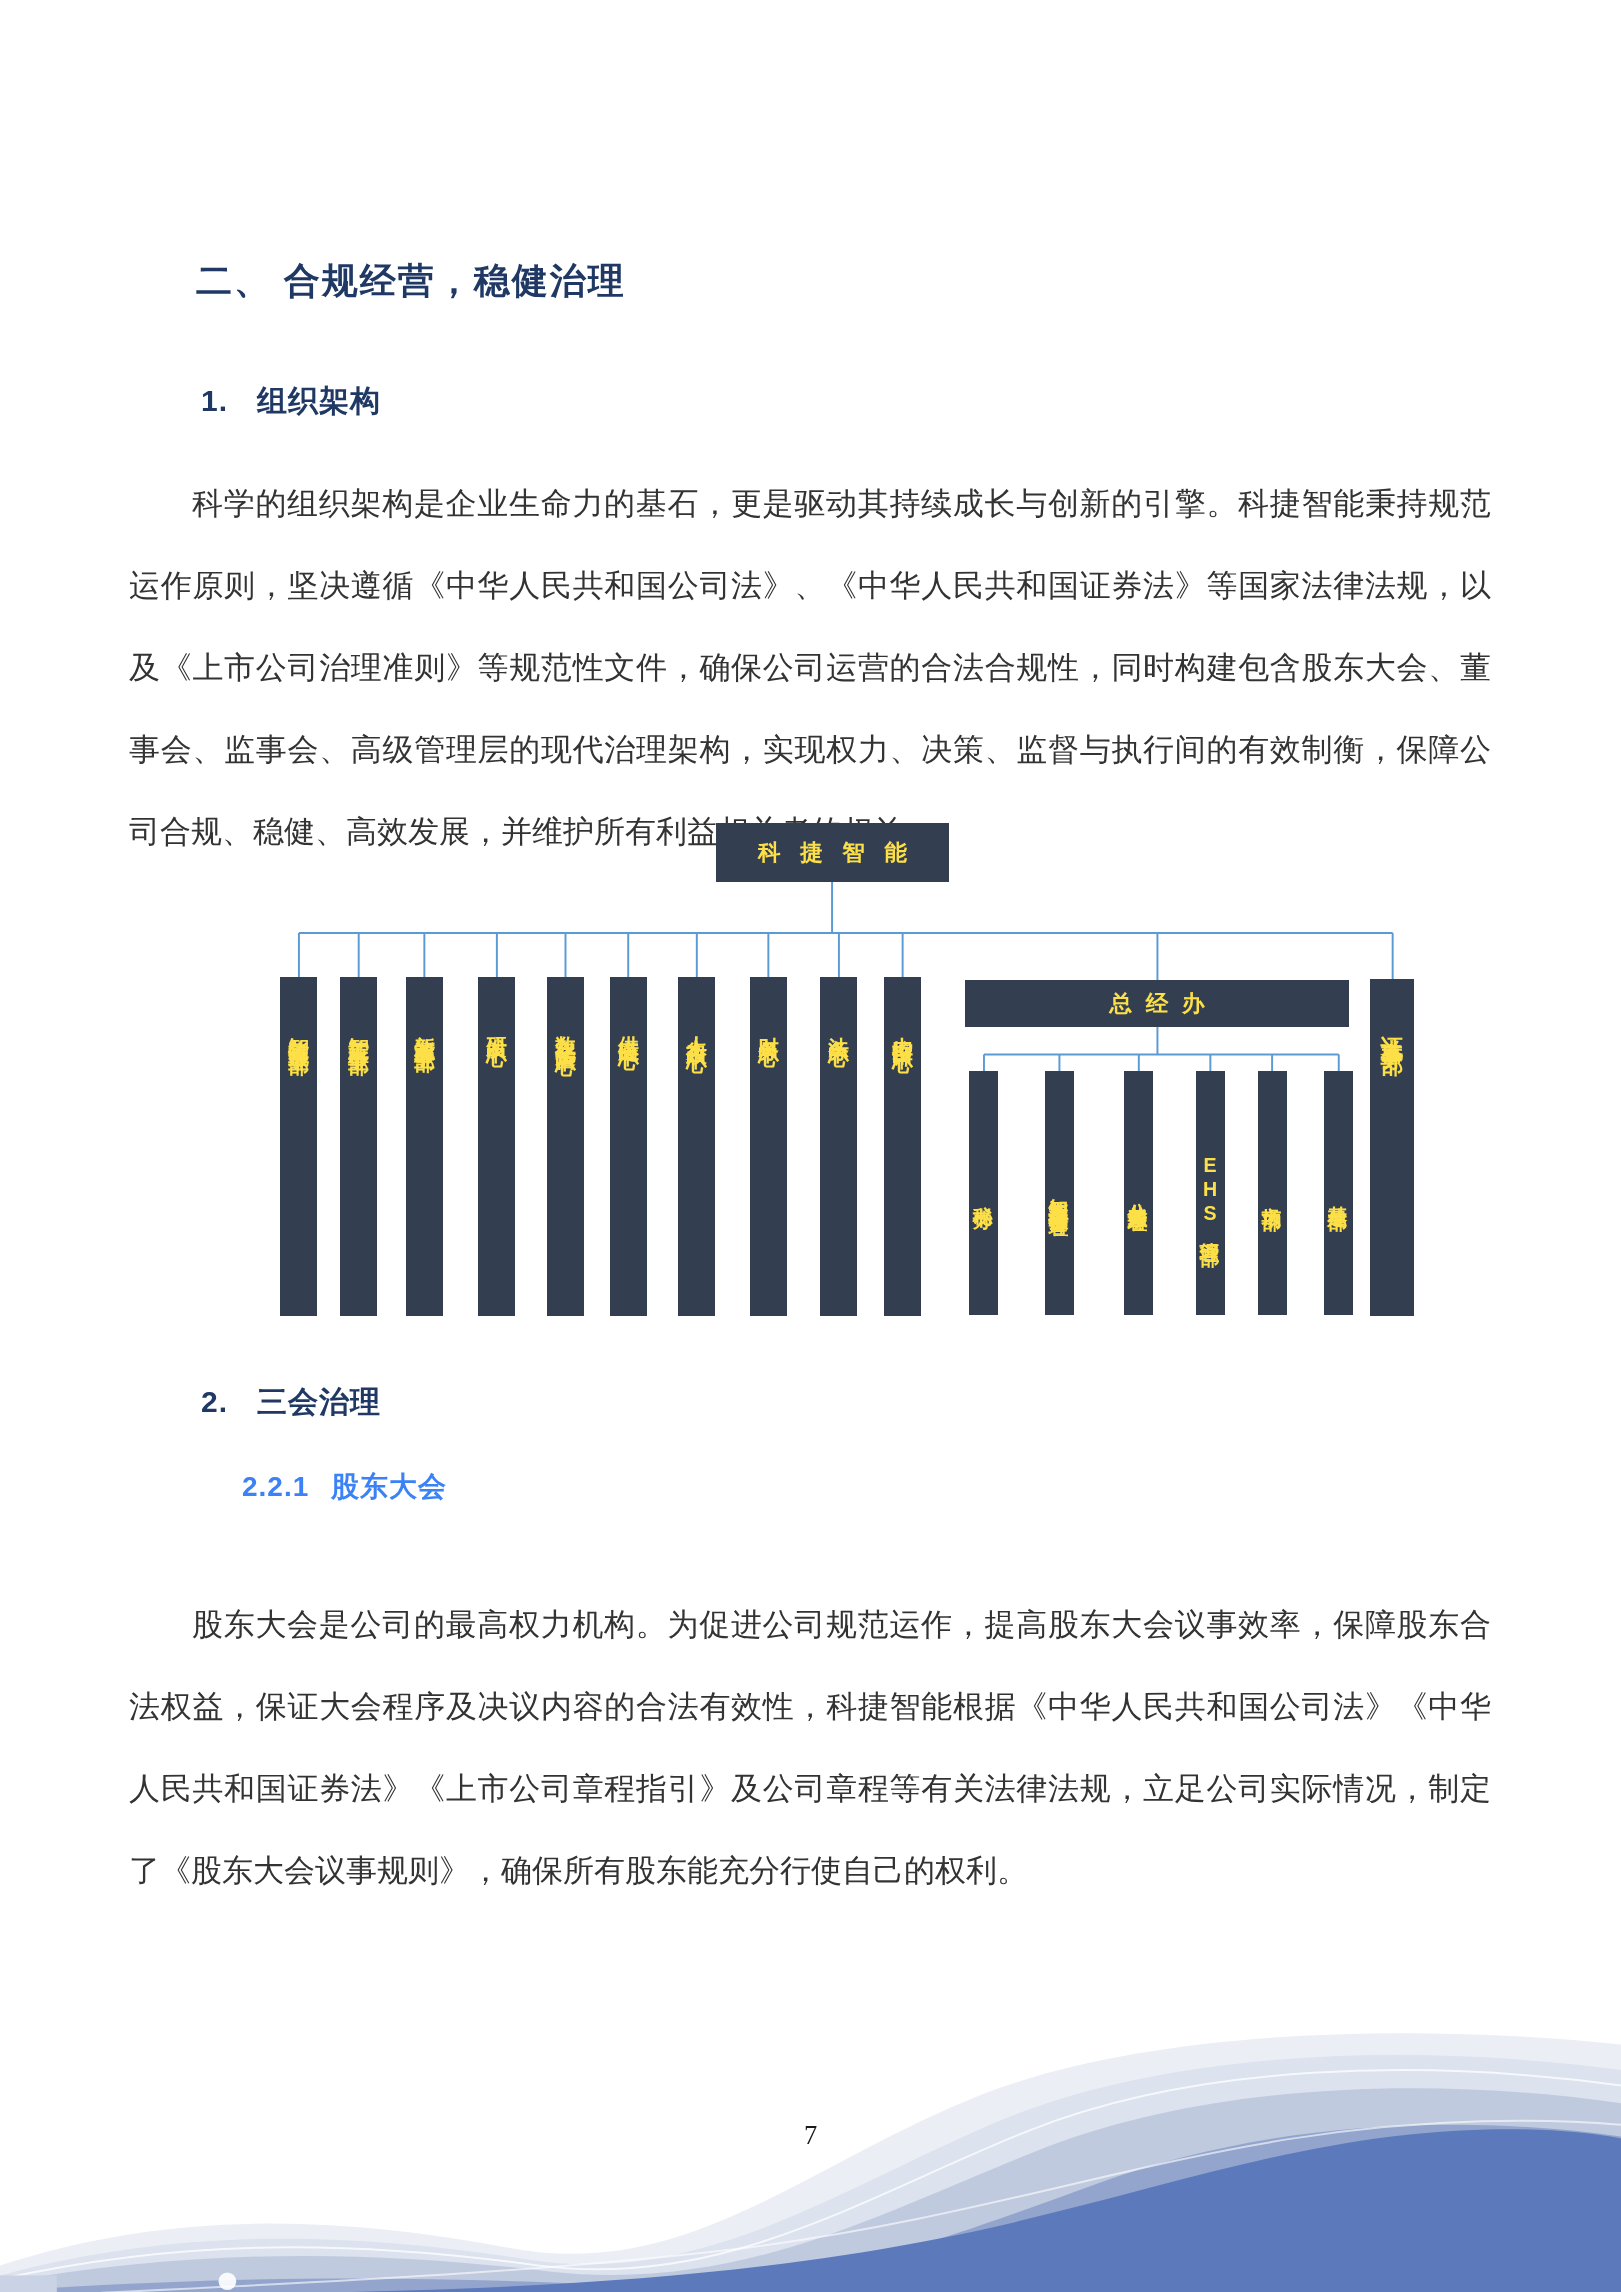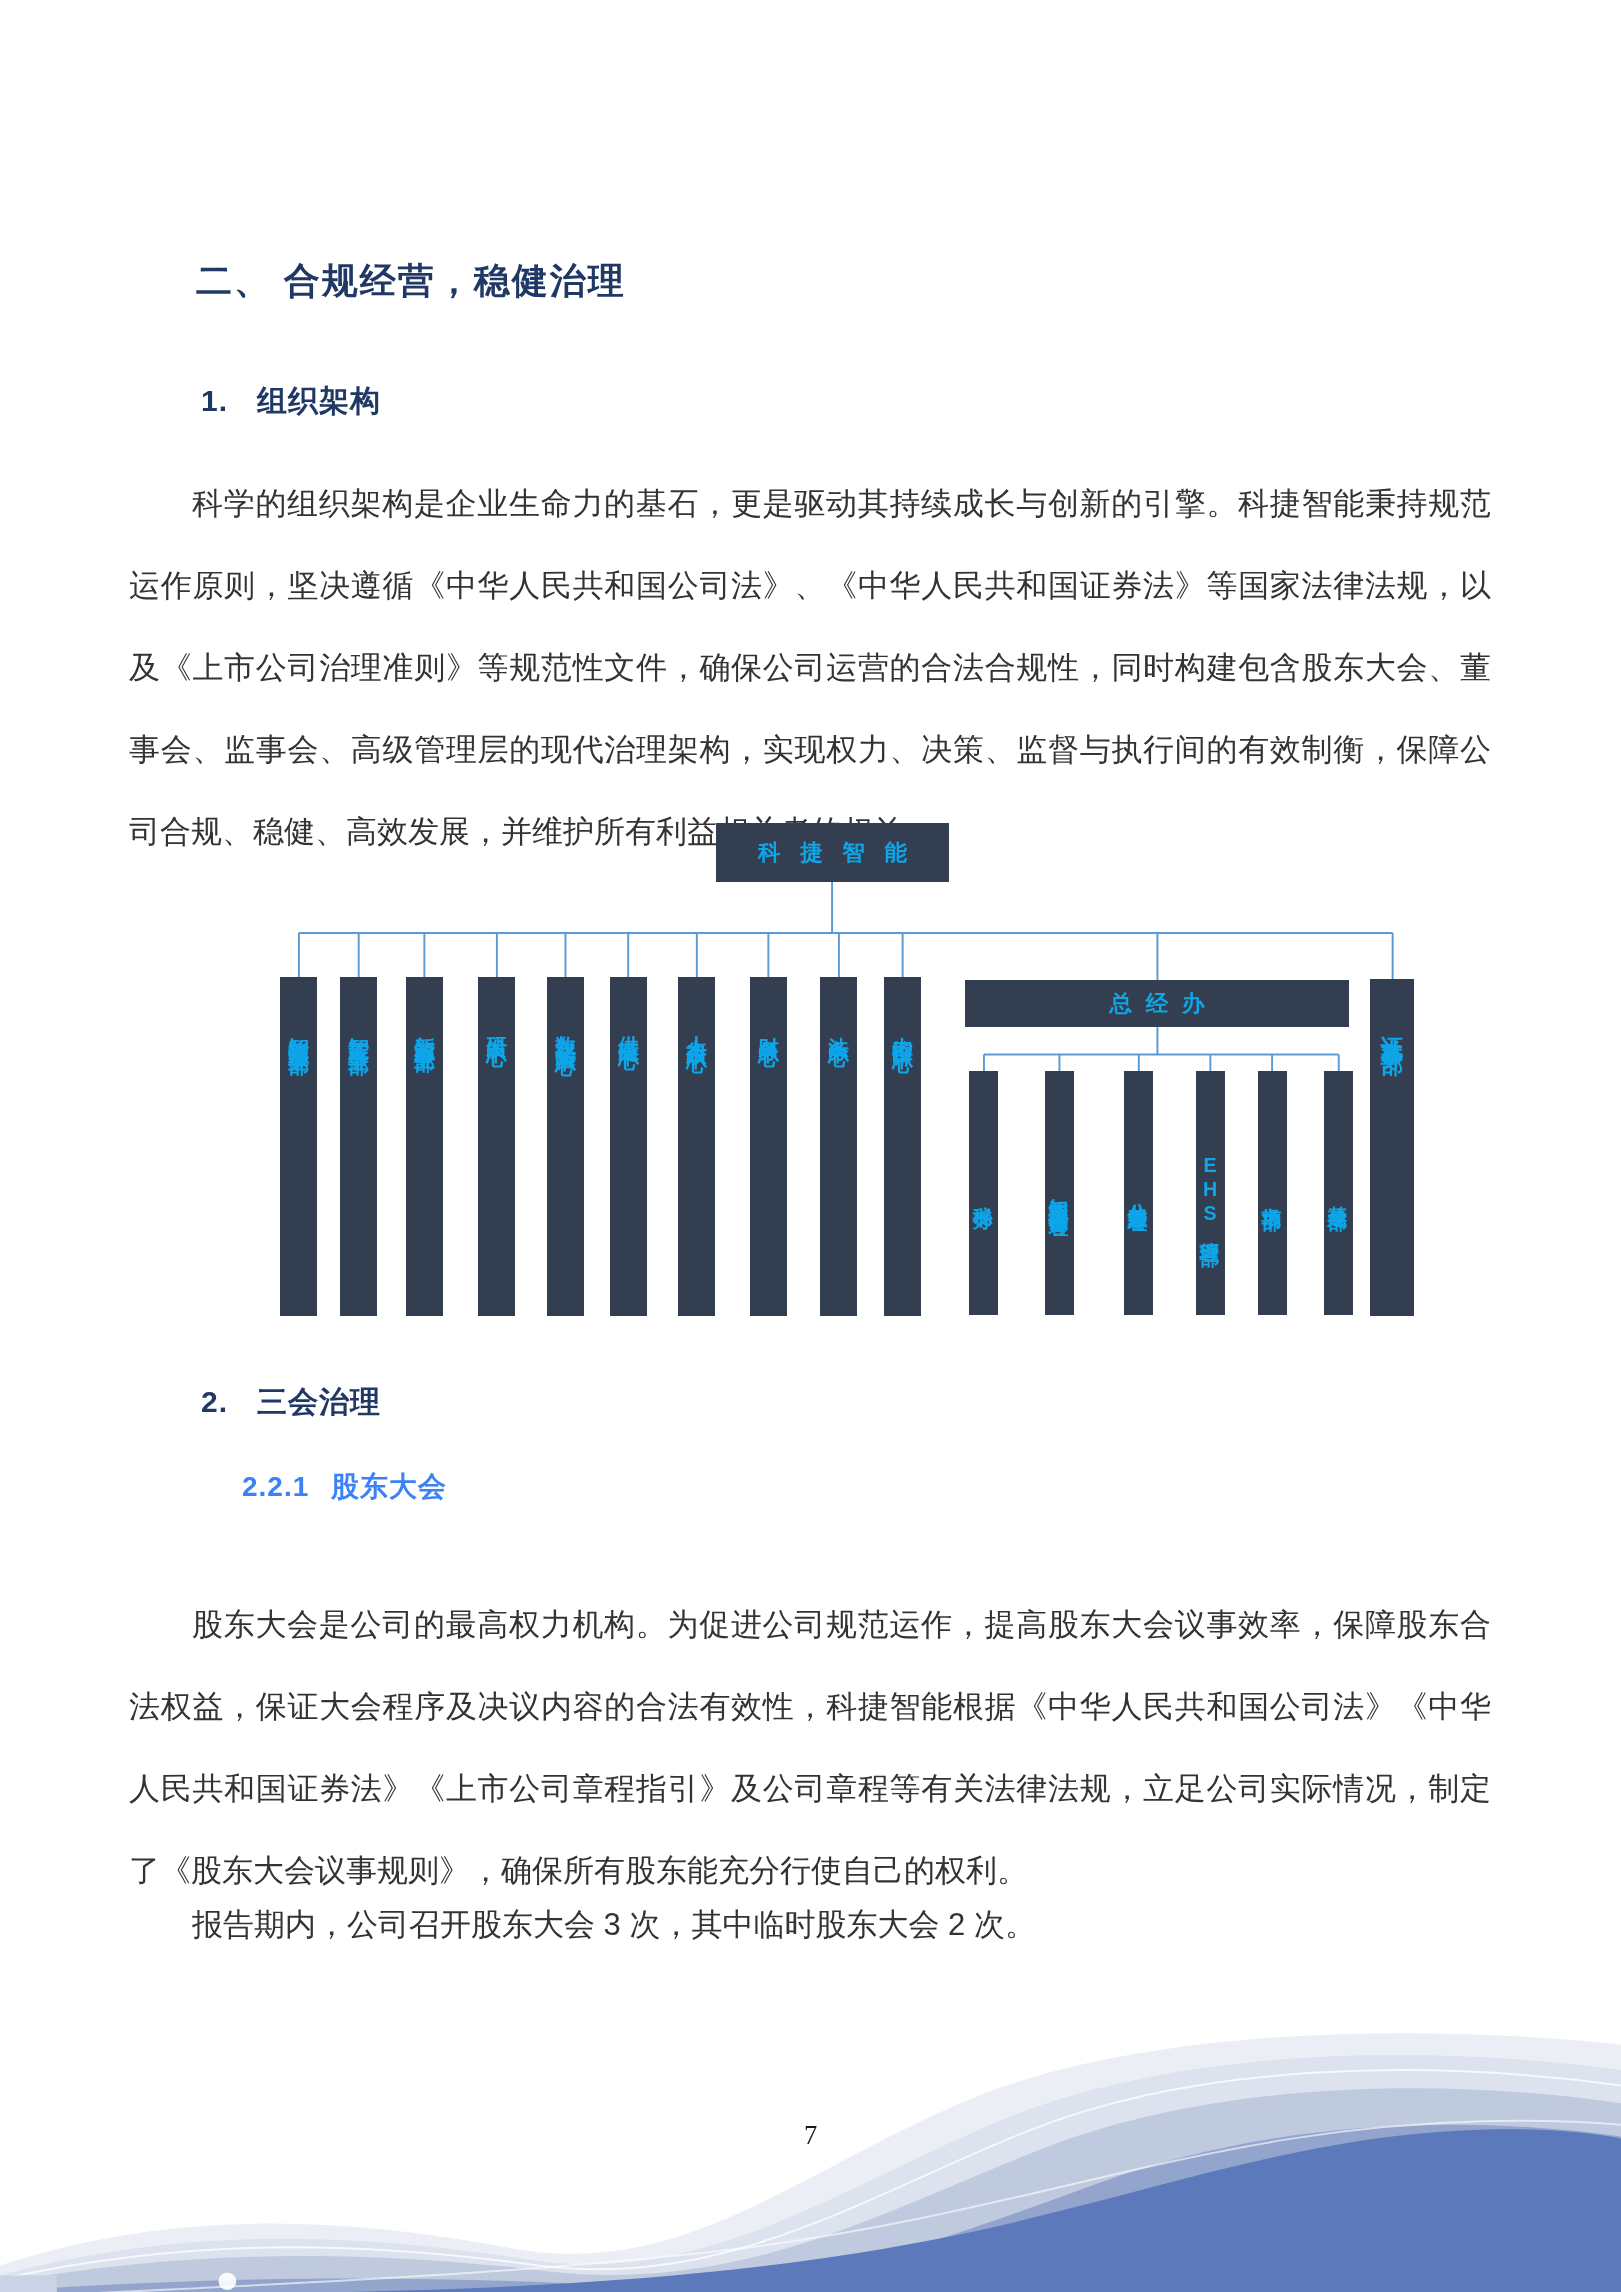--- a/index.html
+++ b/index.html
@@ -32,21 +32,21 @@
     position:absolute;left:129px;width:1362px;
     font-size:31px;line-height:82px;color:#333333;
     text-align:justify;text-align-last:left;
     text-indent:63px;
     font-family:"Liberation Sans", sans-serif;
   }
   
   .org-chart{position:absolute;left:0;top:823px;width:1621px;height:510px;}
   .org-chart svg.connectors{position:absolute;left:0;top:0;}
   .org-box{
-    position:absolute;background:#333F50;color:#0ea5e9;
+    position:absolute;background:#333F50;color:#fde047;
     font-weight:bold;display:flex;align-items:center;justify-content:center;
     box-sizing:border-box;z-index:2;
   }
   .org-root{
     left:716px;top:0;width:233px;height:59px;
     font-size:22.5px;letter-spacing:19.6px;padding-left:19.6px;
   }
   .org-gm{
     left:965px;top:157px;width:384px;height:47px;
     font-size:22.5px;letter-spacing:13.7px;padding-left:13.7px;
@@ -145,21 +145,20 @@
   <div class="section-heading" style="top:1382px;">
     <span class="num">2.</span><span>三会治理</span>
   </div>
 
   <div class="subsection-heading">
     <span class="num">2.2.1</span><span>股东大会</span>
   </div>
 
   <p class="para" style="top:1553px;">股东大会是公司的最高权力机构。为促进公司规范运作，提高股东大会议事效率，保障股东合法权益，保证大会程序及决议内容的合法有效性，科捷智能根据《中华人民共和国公司法》《中华人民共和国证券法》《上市公司章程指引》及公司章程等有关法律法规，立足公司实际情况，制定了《股东大会议事规则》，确保所有股东能充分行使自己的权利。</p>
 
-  <p class="para" style="top:1853px;">报告期内，公司召开股东大会 3 次，其中临时股东大会 2 次。</p>
 
   <div class="page-number">7</div>
 
   <svg class="footer-wave" viewBox="0 0 1654 280" preserveAspectRatio="none">
     <path fill="#EBEEF5" d="M0 252 C 170 196, 340 200, 520 234 C 700 268, 820 150, 1000 78 C 1160 14, 1420 2, 1654 26 L1654 280 L0 280 Z"></path>
     <path fill="#DCE2EE" d="M0 262 C 180 214, 350 216, 540 246 C 720 274, 860 170, 1030 100 C 1200 32, 1440 24, 1654 52 L1654 280 L0 280 Z"></path>
     <path fill="#BFCADF" d="M0 270 C 200 234, 380 236, 560 258 C 760 280, 900 196, 1070 130 C 1240 66, 1460 58, 1654 86 L1654 280 L0 280 Z"></path>
     <path fill="#93A5CD" d="M0 278 C 240 262, 420 262, 620 272 C 820 282, 960 226, 1120 168 C 1290 106, 1480 96, 1654 120 L1654 280 L0 280 Z"></path>
     <path fill="#5C79BB" d="M300 280 C 560 276, 760 262, 940 228 C 1120 194, 1260 140, 1420 120 C 1520 108, 1600 112, 1654 122 L1654 280 Z"></path>
     <path fill="none" stroke="#ffffff" stroke-opacity="0.75" stroke-width="2" d="M0 266 C 190 224, 360 226, 550 252 C 740 276, 880 182, 1050 114 C 1220 46, 1450 40, 1654 68"></path>

